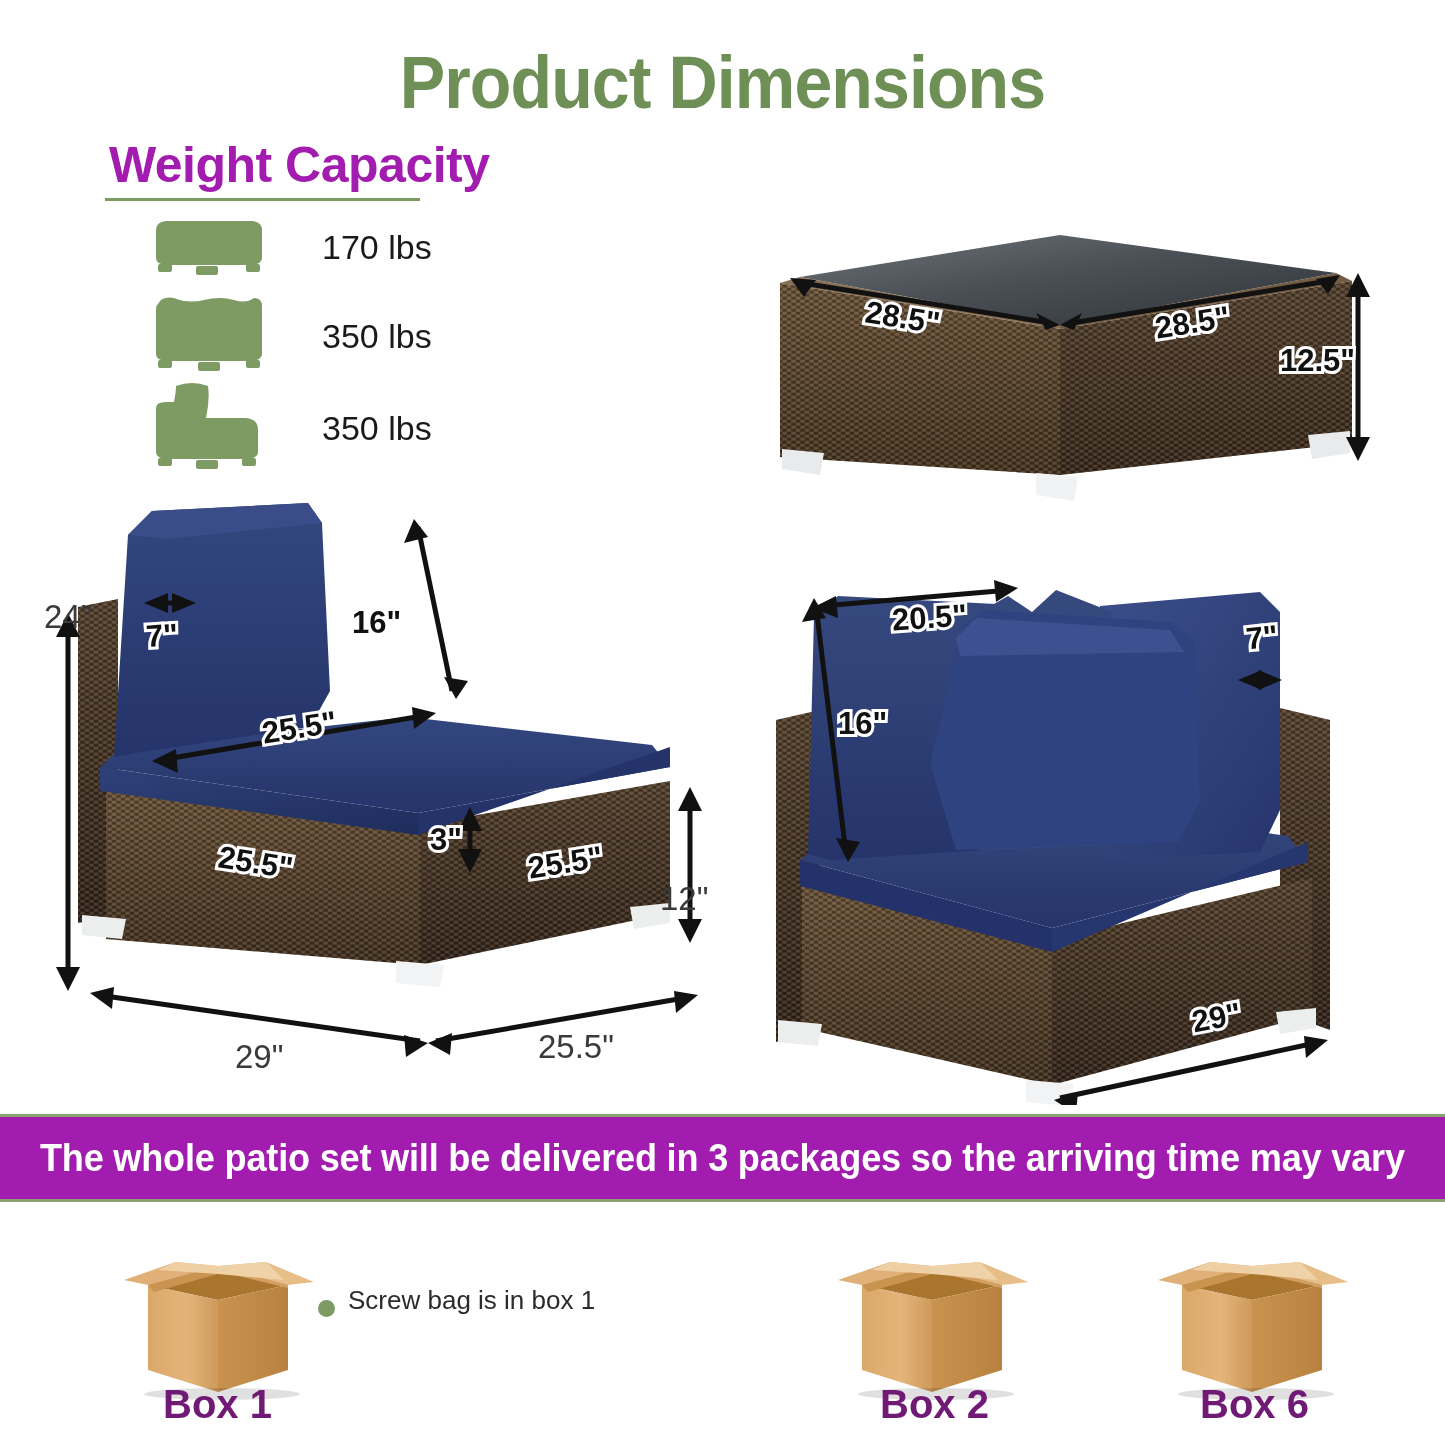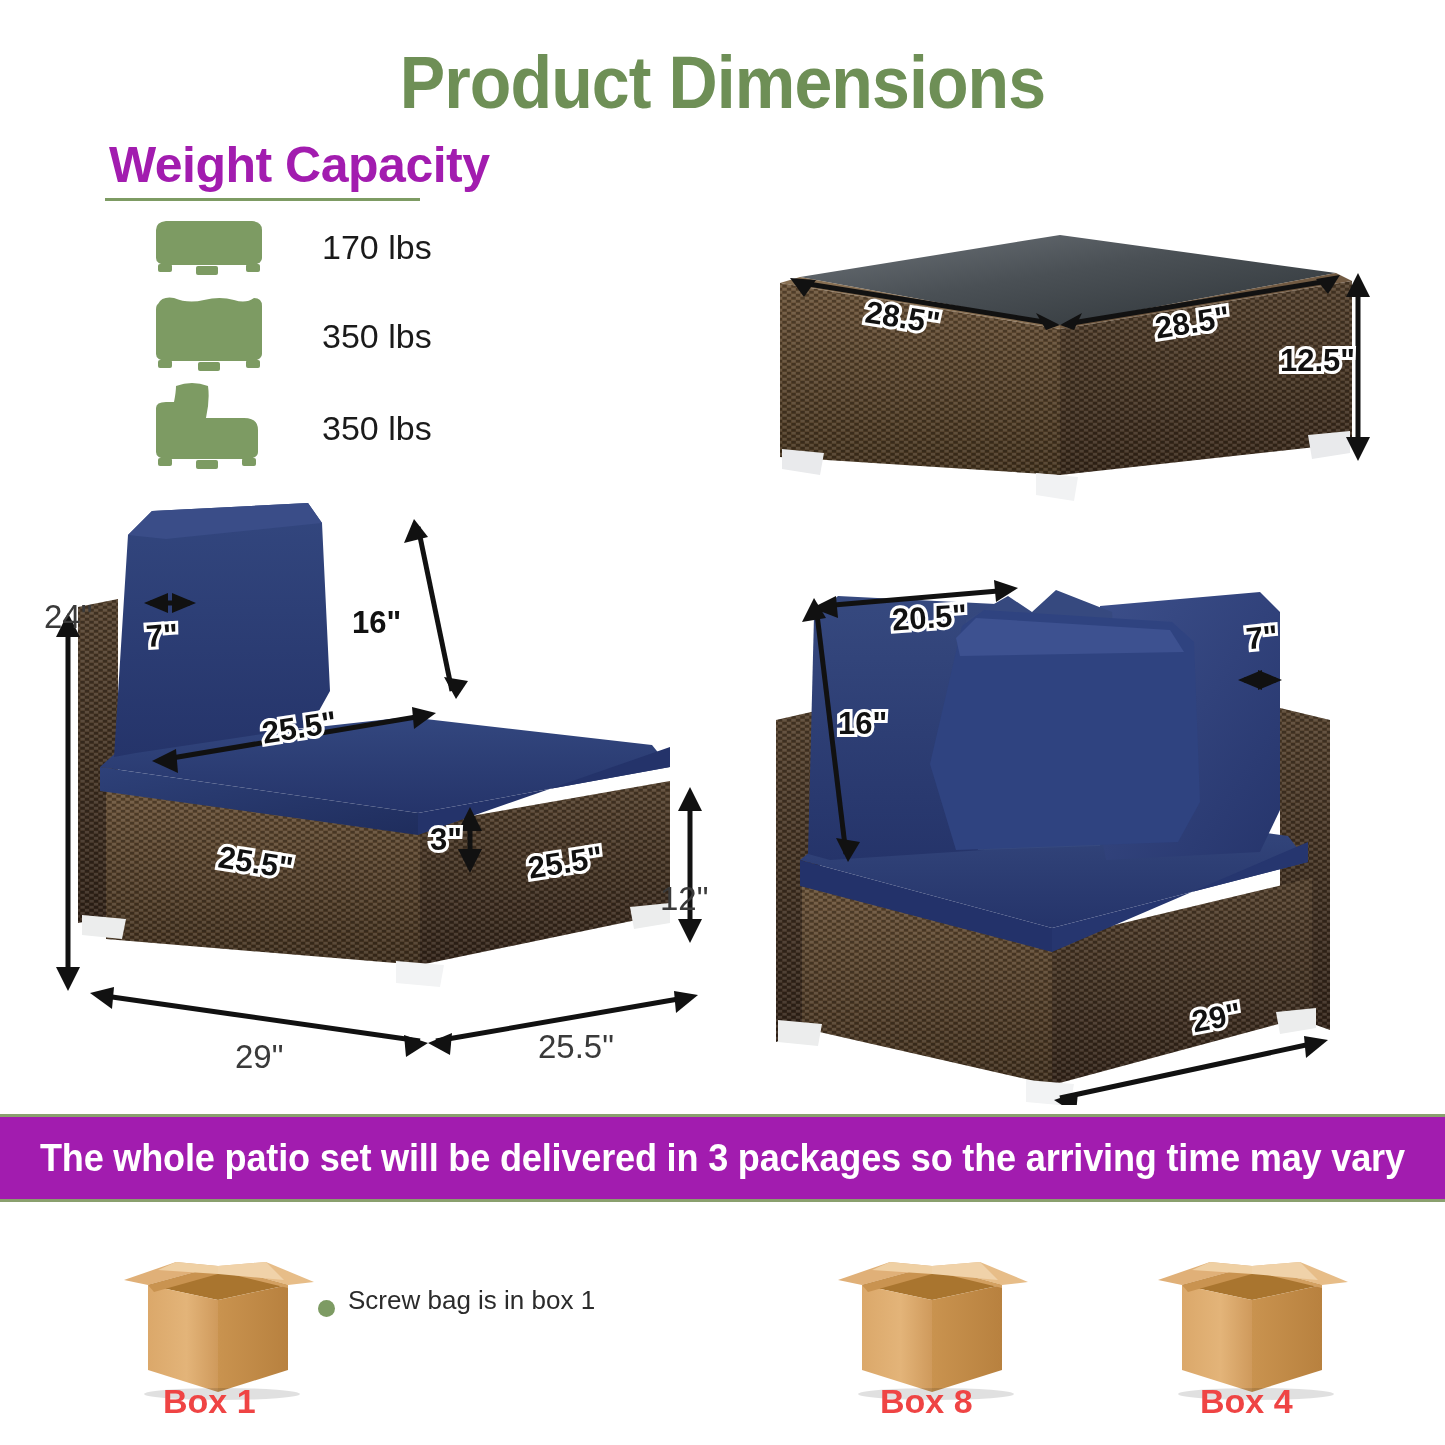--- a/index.html
+++ b/index.html
@@ -71,21 +71,21 @@
     font-family: "Liberation Sans Narrow", "Liberation Sans", sans-serif;
     transform: scaleX(0.95);
     letter-spacing: -0.2px;
     white-space: nowrap;
   }
   .banner-rule-top { position:absolute; left:0; top:1114px; width:1445px; height:3px; background:#8aa06e; }
   .banner-rule-bot { position:absolute; left:0; top:1199px; width:1445px; height:3px; background:#8aa06e; }
 
   
   .box-label {
-    position:absolute; font-size:34px; font-weight:700; color:#ef4444;
+    position:absolute; font-size:40px; font-weight:700; color:#701a75;
     font-family:"Liberation Sans", sans-serif; white-space:nowrap;
   }
   .bullet-dot {
     position:absolute; width:17px; height:17px; border-radius:50%;
     background:#7d9b63;
   }
   .bullet-text {
     position:absolute; font-size:26px; color:#2b2b2b; font-weight:400;
     font-family:"Liberation Sans", sans-serif; white-space:nowrap;
   }
@@ -409,32 +409,32 @@
       <polygon points="30,33 100,48 100,140 30,118" fill="url(#bxFront)"></polygon>
       <polygon points="100,48 170,33 170,118 100,140" fill="url(#bxSide)"></polygon>
       <polygon points="6,28 58,10 100,14 30,33" fill="#e0b078"></polygon>
       <polygon points="30,33 100,14 100,22 36,40" fill="#c99350"></polygon>
       <polygon points="100,14 148,10 196,30 170,33" fill="#e7bd88"></polygon>
       <polygon points="100,14 170,33 170,36 104,20" fill="#d3a061"></polygon>
       <polygon points="58,10 100,14 100,22 40,18" fill="#efd0a4"></polygon>
       <polygon points="100,14 148,10 166,28 100,22" fill="#f0d2a9"></polygon>
       <ellipse cx="104" cy="142" rx="78" ry="6" fill="rgba(0,0,0,.12)"></ellipse>
     </svg>
-    <div class="box-label" style="left:880px; top:1382px;">Box 8</div>
+    <div class="box-label" style="left:880px; top:1382px;">Box 2</div>
   </div>
 
   <div>
     <svg style="position:absolute; left:1152px; top:1252px;" width="205" height="150" viewBox="0 0 205 150">
       <polygon points="30,33 100,14 170,33 100,48" fill="#a9752f"></polygon>
       <polygon points="30,33 100,48 100,140 30,118" fill="url(#bxFront)"></polygon>
       <polygon points="100,48 170,33 170,118 100,140" fill="url(#bxSide)"></polygon>
       <polygon points="6,28 58,10 100,14 30,33" fill="#e0b078"></polygon>
       <polygon points="30,33 100,14 100,22 36,40" fill="#c99350"></polygon>
       <polygon points="100,14 148,10 196,30 170,33" fill="#e7bd88"></polygon>
       <polygon points="100,14 170,33 170,36 104,20" fill="#d3a061"></polygon>
       <polygon points="58,10 100,14 100,22 40,18" fill="#efd0a4"></polygon>
       <polygon points="100,14 148,10 166,28 100,22" fill="#f0d2a9"></polygon>
       <ellipse cx="104" cy="142" rx="78" ry="6" fill="rgba(0,0,0,.12)"></ellipse>
     </svg>
-    <div class="box-label" style="left:1200px; top:1382px;">Box 4</div>
+    <div class="box-label" style="left:1200px; top:1382px;">Box 6</div>
   </div>
 
 </div>
 
 </body></html>

